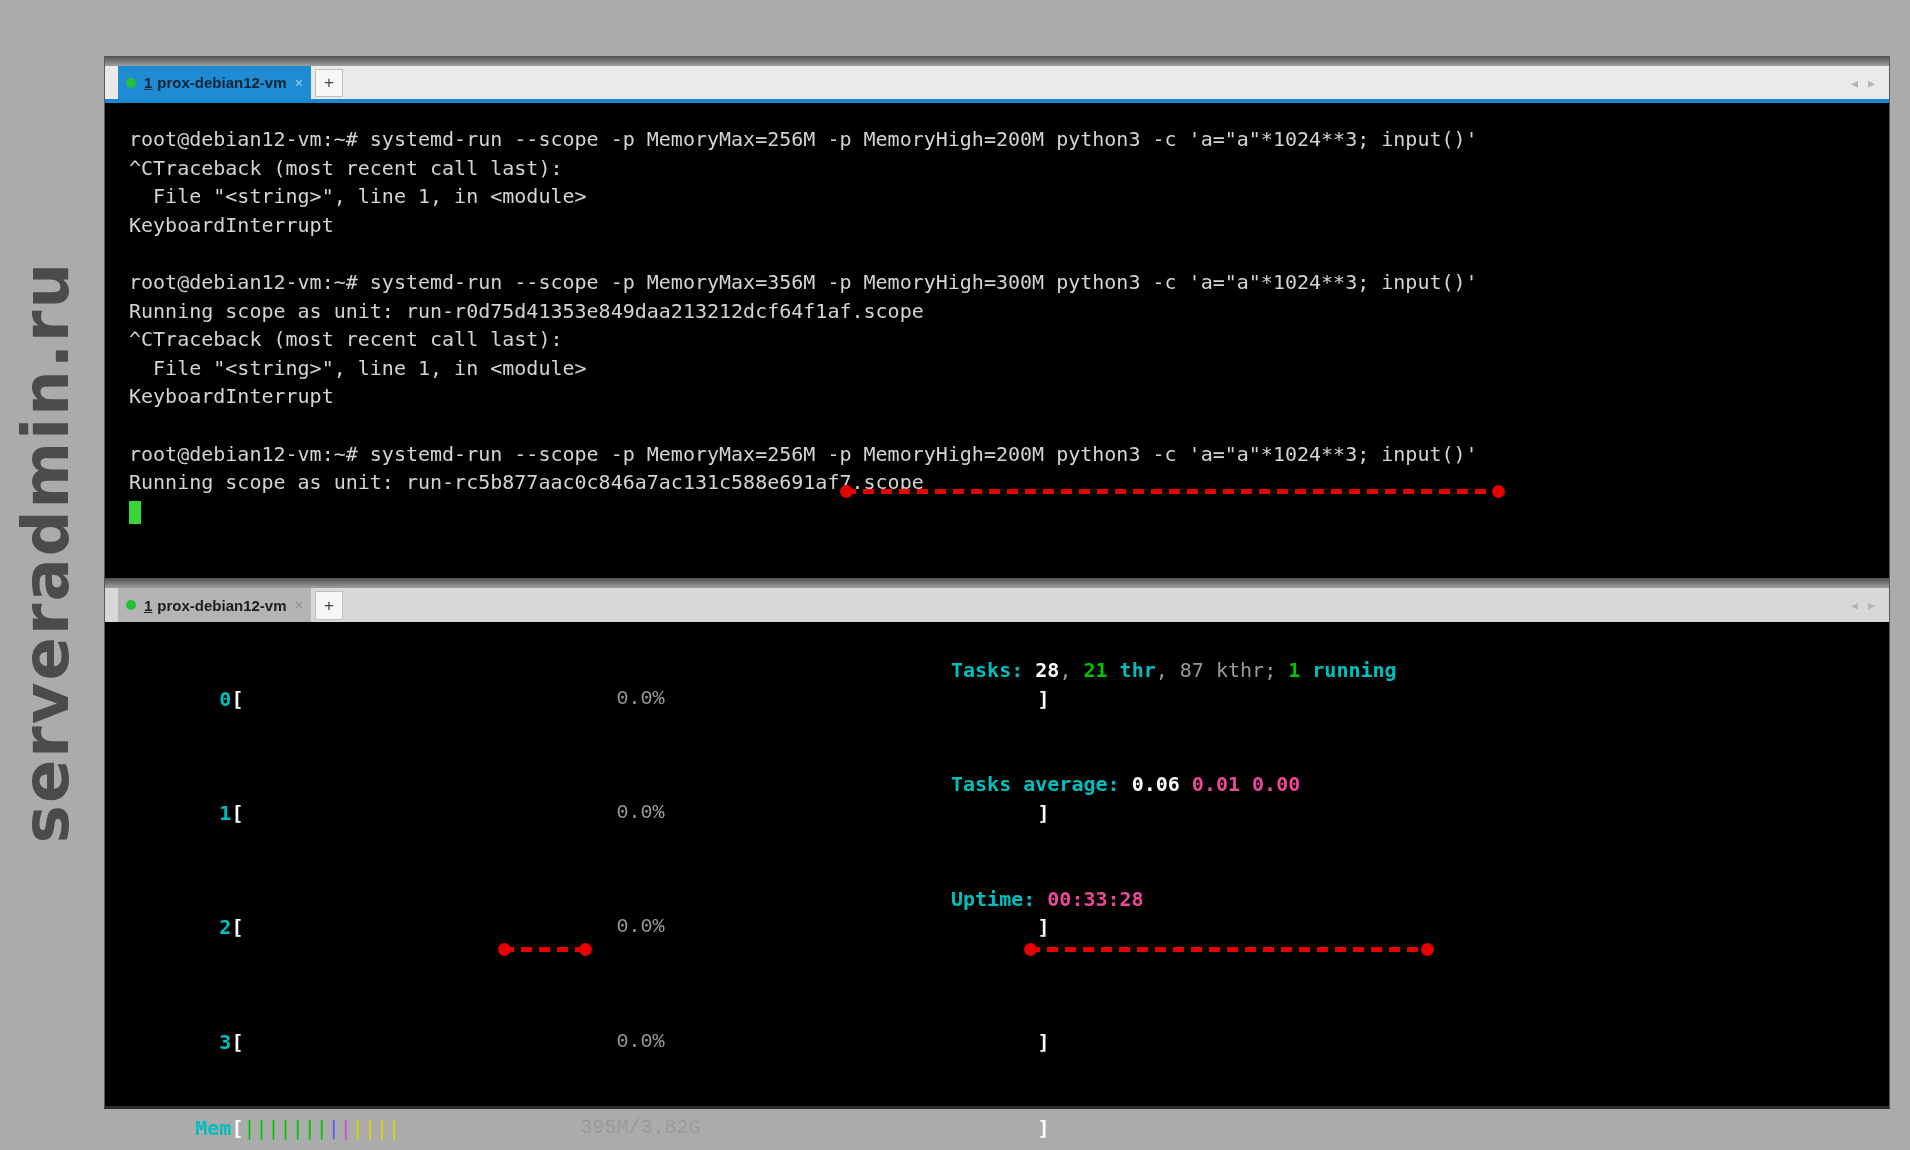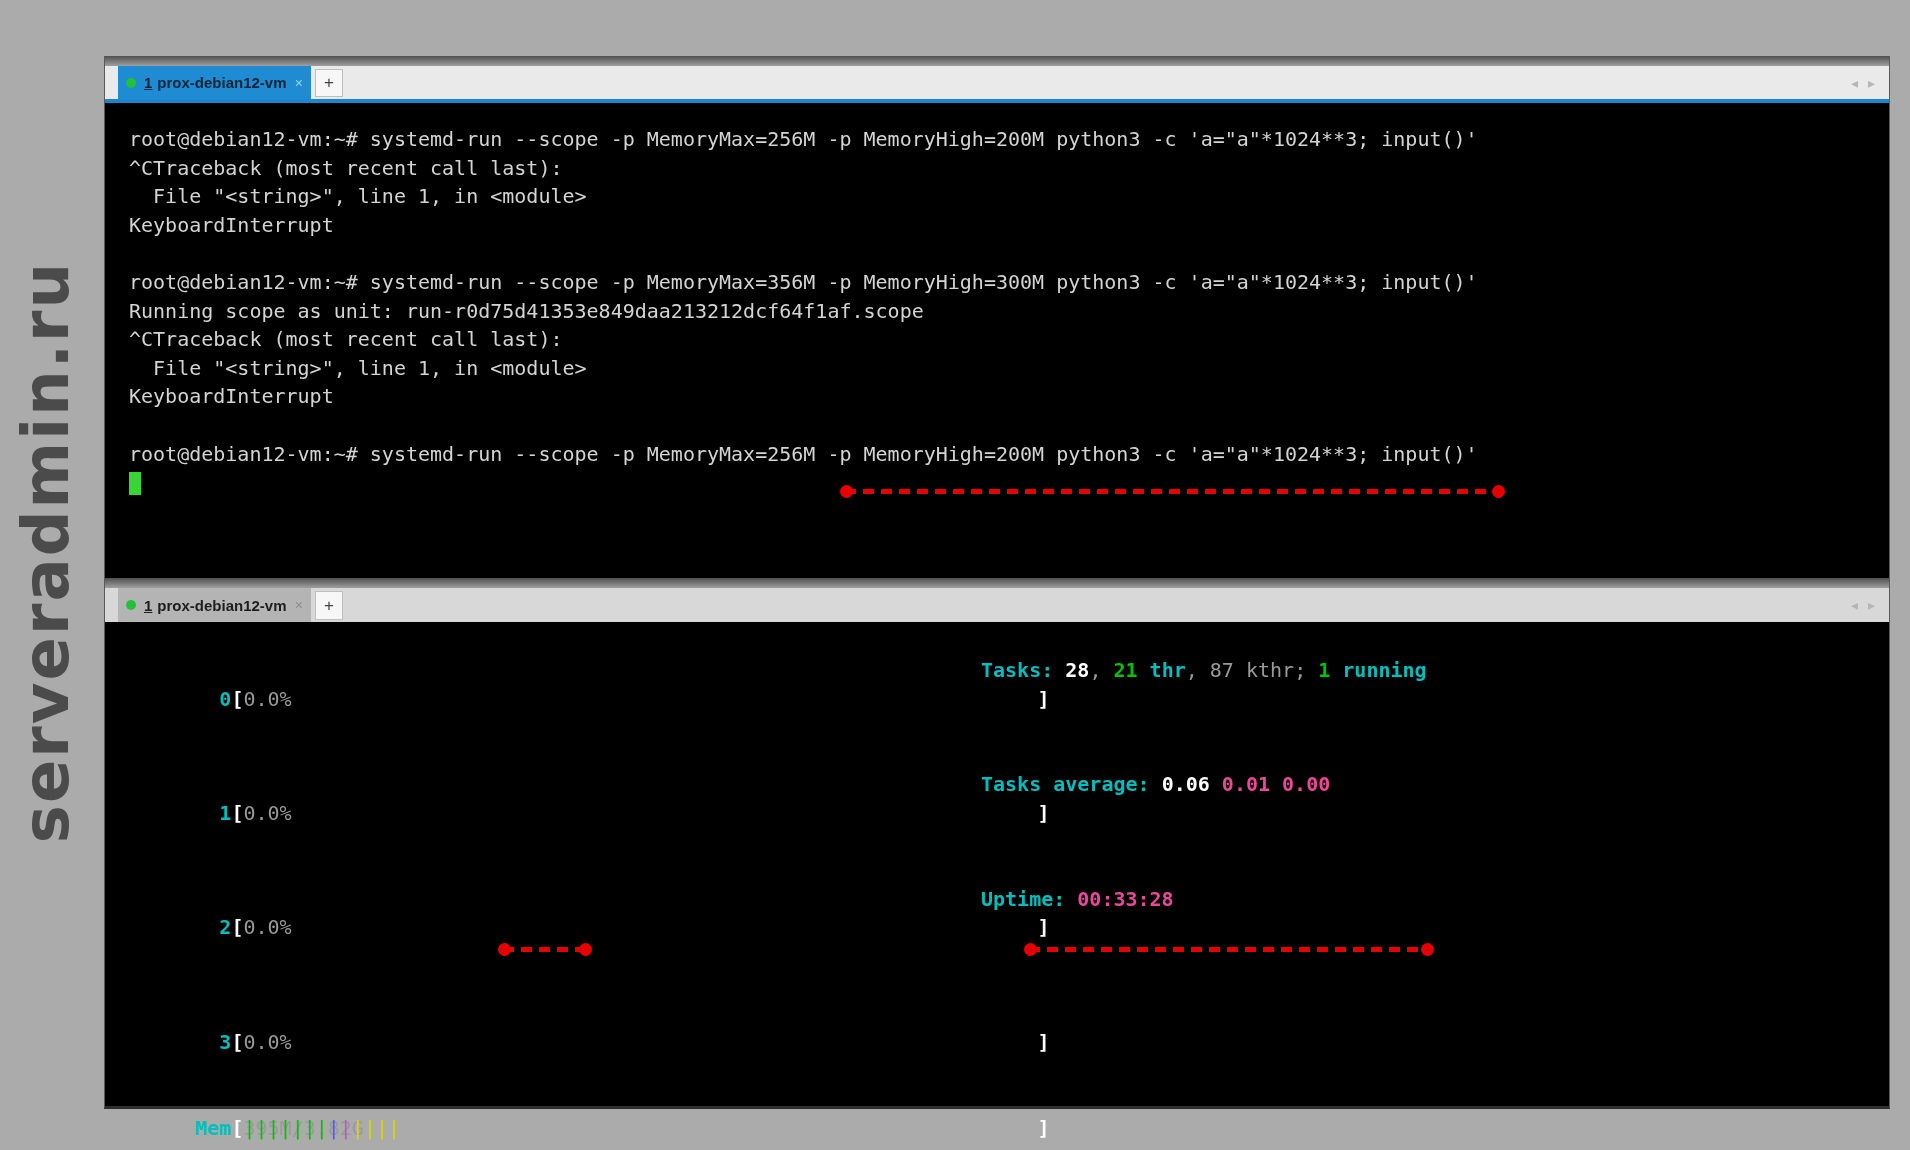--- a/index.html
+++ b/index.html
@@ -56,22 +56,22 @@
   .c-cyb{color:#00bebe;font-weight:bold}
   .c-cyb2{color:#ec4899;font-weight:bold}
   .c-gn{color:#00c400}
   .c-gnb{color:#00c400;font-weight:bold}
   .c-gy2{color:#9a9a9a}
   .c-yl{color:#d8d800}
   .c-bl{color:#5858ff}
   .c-mg{color:#c850c8}
   .meter{display:inline-block;width:794px;position:relative;vertical-align:top;}
   .bars{position:absolute;left:0;top:0;}
-  .mtext{display:block;text-align:left;}
-  .rcol{position:absolute;left:876px;top:0;}
+  .mtext{display:block;text-align:center;font-family:Liberation Mono, monospace;}
+  .rcol{position:absolute;left:846px;top:0;}
   
   .redline{
     position:absolute;height:5px;z-index:50;
     background:repeating-linear-gradient(90deg,#e60000 0 11px,transparent 11px 18px);
   }
   .redline .dot{position:absolute;width:13px;height:13px;border-radius:50%;background:#e60000;top:-4px;}
   .redline .dl{left:-5px}
   .redline .dr{right:-5px}
 </style>
 </head>
@@ -103,20 +103,21 @@
     <div class="tline">  File "&lt;string&gt;", line 1, in &lt;module&gt;</div>
     <div class="tline">KeyboardInterrupt</div>
     <div class="tline"></div>
     <div class="tline">root@debian12-vm:~# systemd-run --scope -p MemoryMax=356M -p MemoryHigh=300M python3 -c 'a="a"*1024**3; input()'</div>
     <div class="tline">Running scope as unit: run-r0d75d41353e849daa213212dcf64f1af.scope</div>
     <div class="tline">^CTraceback (most recent call last):</div>
     <div class="tline">  File "&lt;string&gt;", line 1, in &lt;module&gt;</div>
     <div class="tline">KeyboardInterrupt</div>
     <div class="tline"></div>
     <div class="tline">root@debian12-vm:~# systemd-run --scope -p MemoryMax=256M -p MemoryHigh=200M python3 -c 'a="a"*1024**3; input()'</div>
+    <div class="tline">Running scope as unit: run-rc5b877aac0c846a7ac131c588e691af7.scope</div>
     <div class="tline"><span class="cursor"></span></div>
   </div>
 
   <div class="shadow"></div>
   <div class="tabbar tabbar2">
     <div class="tab tab-gray">
       <span class="tabdot"></span>
       <span class="tabnum">1</span>
       <span class="tabtitle">prox-debian12-vm</span>
       <span class="tabclose">×</span>

